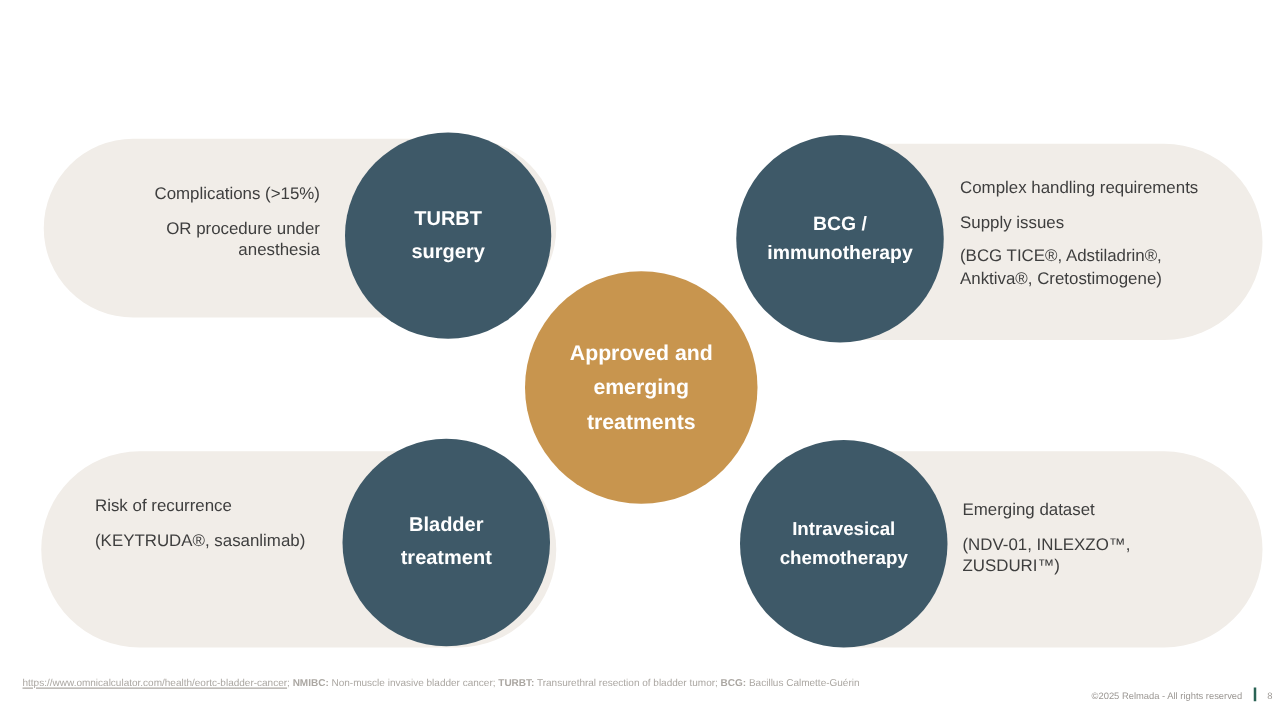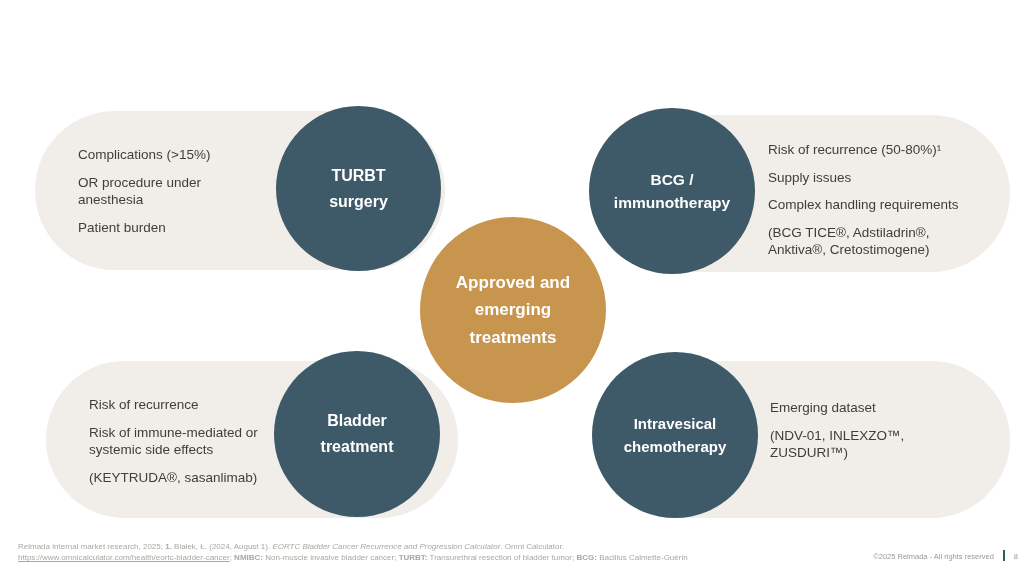--- a/index.html
+++ b/index.html
@@ -10,23 +10,23 @@
     font-family:"Liberation Sans", sans-serif;
     overflow:hidden;
   }
   .title{
     position:absolute;left:18px;top:8px;margin:0;
     font-size:33px;font-weight:800;color:#2d3a48;
     letter-spacing:-0.5px;
   }
   
   .pill{position:absolute;background:#f1ede8;border-radius:90px;}
-  .pill-tl{left:35px;top:111px;width:410px;height:159px;}
+  .pill-tl{left:35px;top:111px;width:410px;height:143px;text-align:right;}
   .pill-tr{left:600px;top:115px;width:410px;height:157px;}
-  .pill-bl{left:46px;top:361px;width:412px;height:157px;}
+  .pill-bl{left:33px;top:361px;width:412px;height:157px;}
   .pill-br{left:600px;top:361px;width:410px;height:157px;}
   .bullets{position:absolute;color:#3e3e3e;font-size:13.5px;line-height:1.3;}
   .bullet{margin-bottom:10px;}
   .pill-tl .bullets{left:43px;top:35px;width:178px;}
   .pill-tr .bullets{left:168px;top:26px;width:222px;}
   .pill-bl .bullets{left:43px;top:35px;width:190px;}
   .pill-br .bullets{left:170px;top:38px;width:168px;}
   
   .circle{
     position:absolute;border-radius:50%;
@@ -61,45 +61,42 @@
 </head>
 <body>
 
 <div class="slide">
 
 
   <div class="pill pill-tl">
     <div class="bullets">
       <div class="bullet">Complications (&gt;15%)</div>
       <div class="bullet">OR procedure under anesthesia</div>
-      <div class="bullet">Patient burden</div>
     </div>
   </div>
   <div class="circle c-tl">
     <span class="lines">TURBT
 surgery</span>
   </div>
 
   <div class="pill pill-tr">
     <div class="bullets">
-      <div class="bullet">Risk of recurrence (50-80%)¹</div>
+      <div class="bullet">Complex handling requirements</div>
       <div class="bullet">Supply issues</div>
-      <div class="bullet">Complex handling requirements</div>
       <div class="bullet">(BCG TICE®, Adstiladrin®, Anktiva®, Cretostimogene)</div>
     </div>
   </div>
   <div class="circle c-tr">
     <span class="lines">BCG /
 immunotherapy</span>
   </div>
 
   <div class="pill pill-bl">
     <div class="bullets">
       <div class="bullet">Risk of recurrence</div>
-      <div class="bullet">Risk of immune-mediated or systemic side effects</div>
       <div class="bullet">(KEYTRUDA®, sasanlimab)</div>
     </div>
   </div>
   <div class="circle c-bl">
     <span class="lines">Bladder
 treatment</span>
   </div>
 
   <div class="pill pill-br">
     <div class="bullets">
@@ -112,21 +109,20 @@
 chemotherapy</span>
   </div>
 
   <div class="circle c-center">
     <span class="lines">Approved and
 emerging
 treatments</span>
   </div>
 
   <div class="footnote">
-    <div class="fn-line"><span>Relmada internal market research, 2025; </span><span class="seg-b">1.</span><span> Białek, Ł. (2024, August 1). </span><span class="seg-i">EORTC Bladder Cancer Recurrence and Progression Calculator</span><span>. Omni Calculator.</span></div>
     <div class="fn-line"><span class="seg-u">https://www.omnicalculator.com/health/eortc-bladder-cancer</span><span>; </span><span class="seg-b">NMIBC:</span><span> Non-muscle invasive bladder cancer; </span><span class="seg-b">TURBT:</span><span> Transurethral resection of bladder tumor; </span><span class="seg-b">BCG:</span><span> Bacillus Calmette-Guérin</span></div>
   </div>
 
   <div class="copyright">
     <span>©2025 Relmada - All rights reserved</span>
     <span class="divider"></span>
     <span>8</span>
   </div>
 
 </div>

